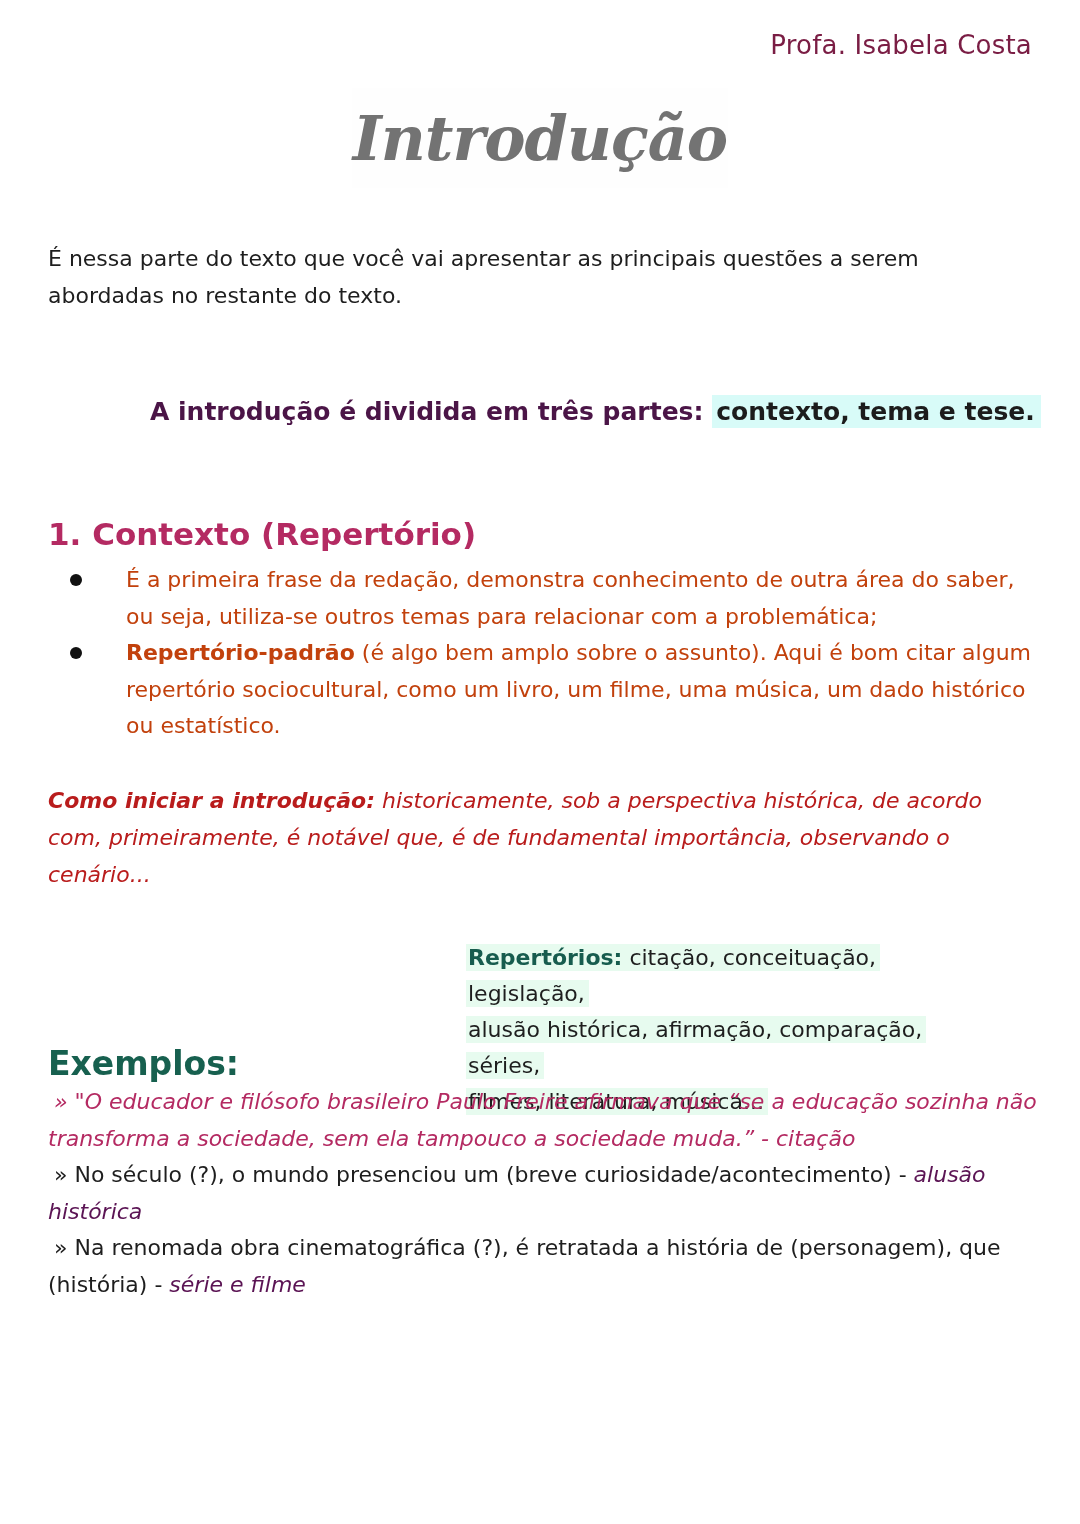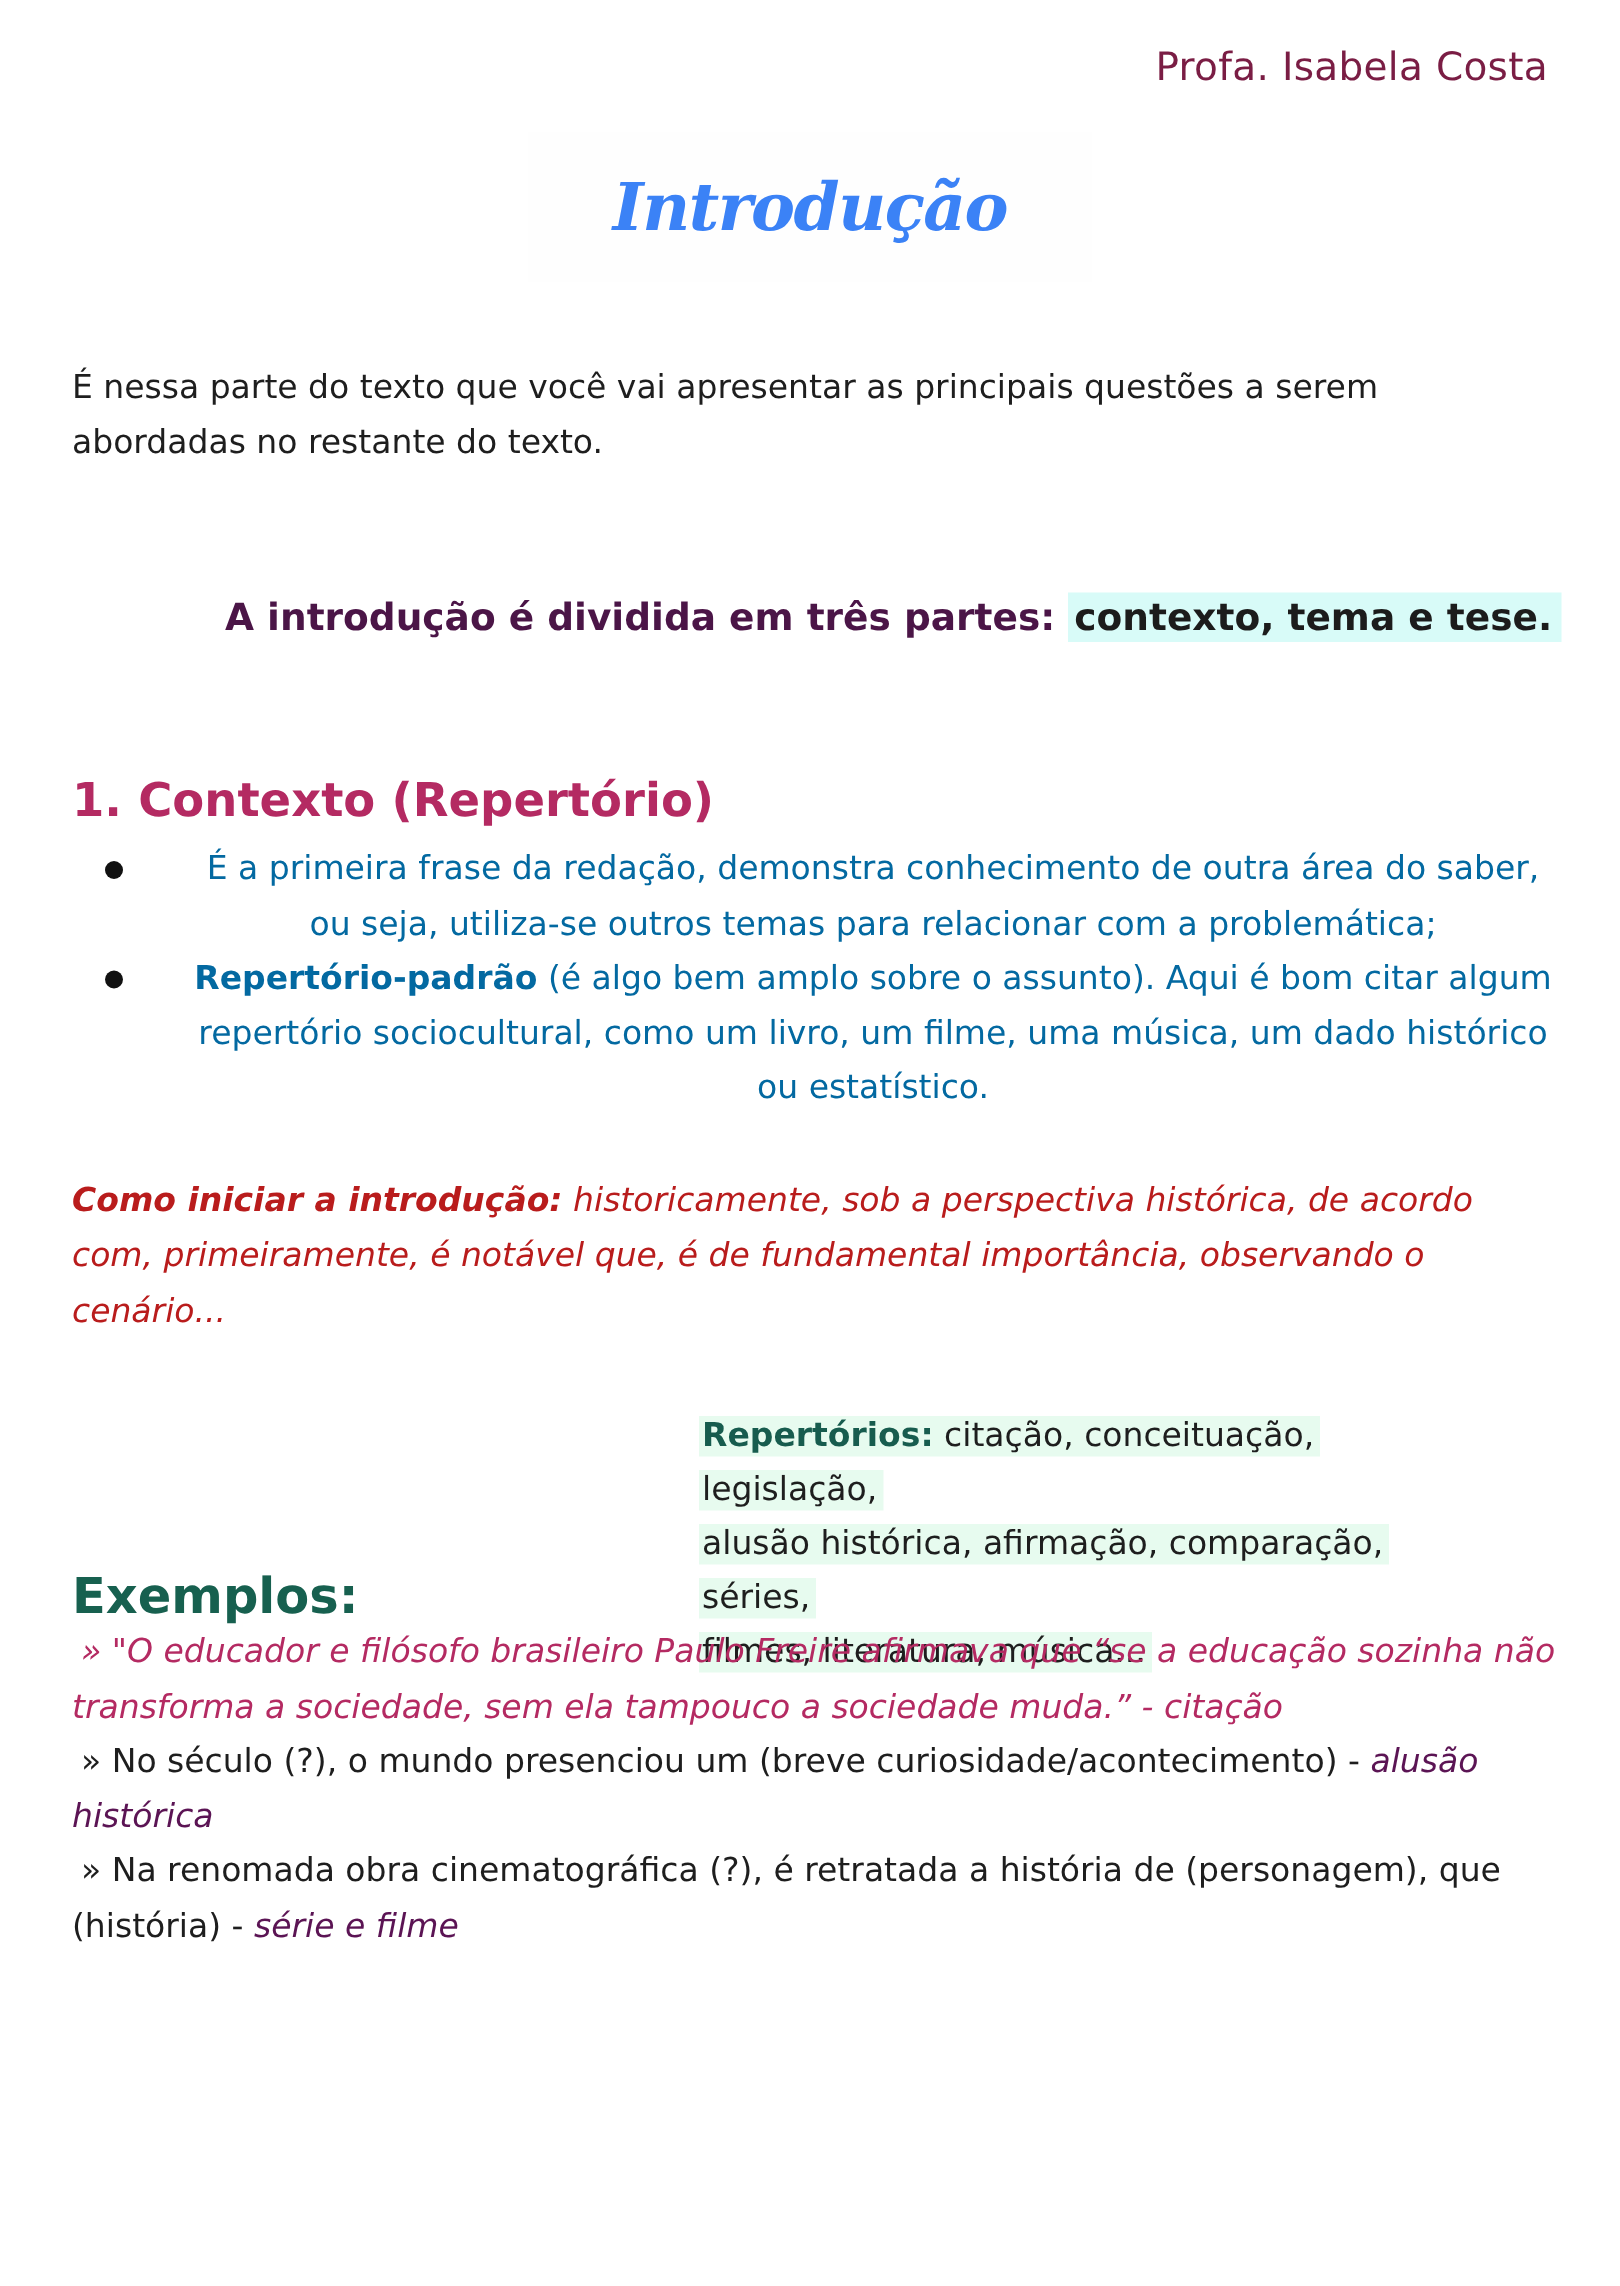--- a/index.html
+++ b/index.html
@@ -20,22 +20,22 @@
     }
     .title-box {
       left: 352px; top: 88px; width: 376px; height: 100px;
       display: flex; align-items: center; justify-content: center;
       background: #fefefe;
     }
     .title {
       font-family: "DejaVu Serif", serif;
       font-style: italic;
       font-weight: bold;
-      font-size: 44px;
-      color: #3b82f6;
+      font-size: 62px;
+      color: #737373;
       letter-spacing: -1px;
     }
 
     .p-intro {
       left: 48px; top: 240px; width: 960px;
       font-size: 22px; line-height: 37px;
       color: #1e1e1e;
     }
 
     .division {
@@ -58,22 +58,21 @@
     }
 
     .bullets {
       left: 48px; top: 562px; width: 990px;
       list-style: none;
     }
     .bullets li {
       position: relative;
       padding-left: 78px;
       font-size: 22px; line-height: 36.5px;
-      color: #0369a1;
-      text-align: center;
+      color: #c2410c;
     }
     .bullets li .dot {
       position: absolute; left: 22px; top: 12px;
       width: 12px; height: 12px; border-radius: 50%;
       background: #111;
     }
     .bullets li b { font-weight: bold; }
 
     .how-start {
       left: 48px; top: 782px; width: 990px;

